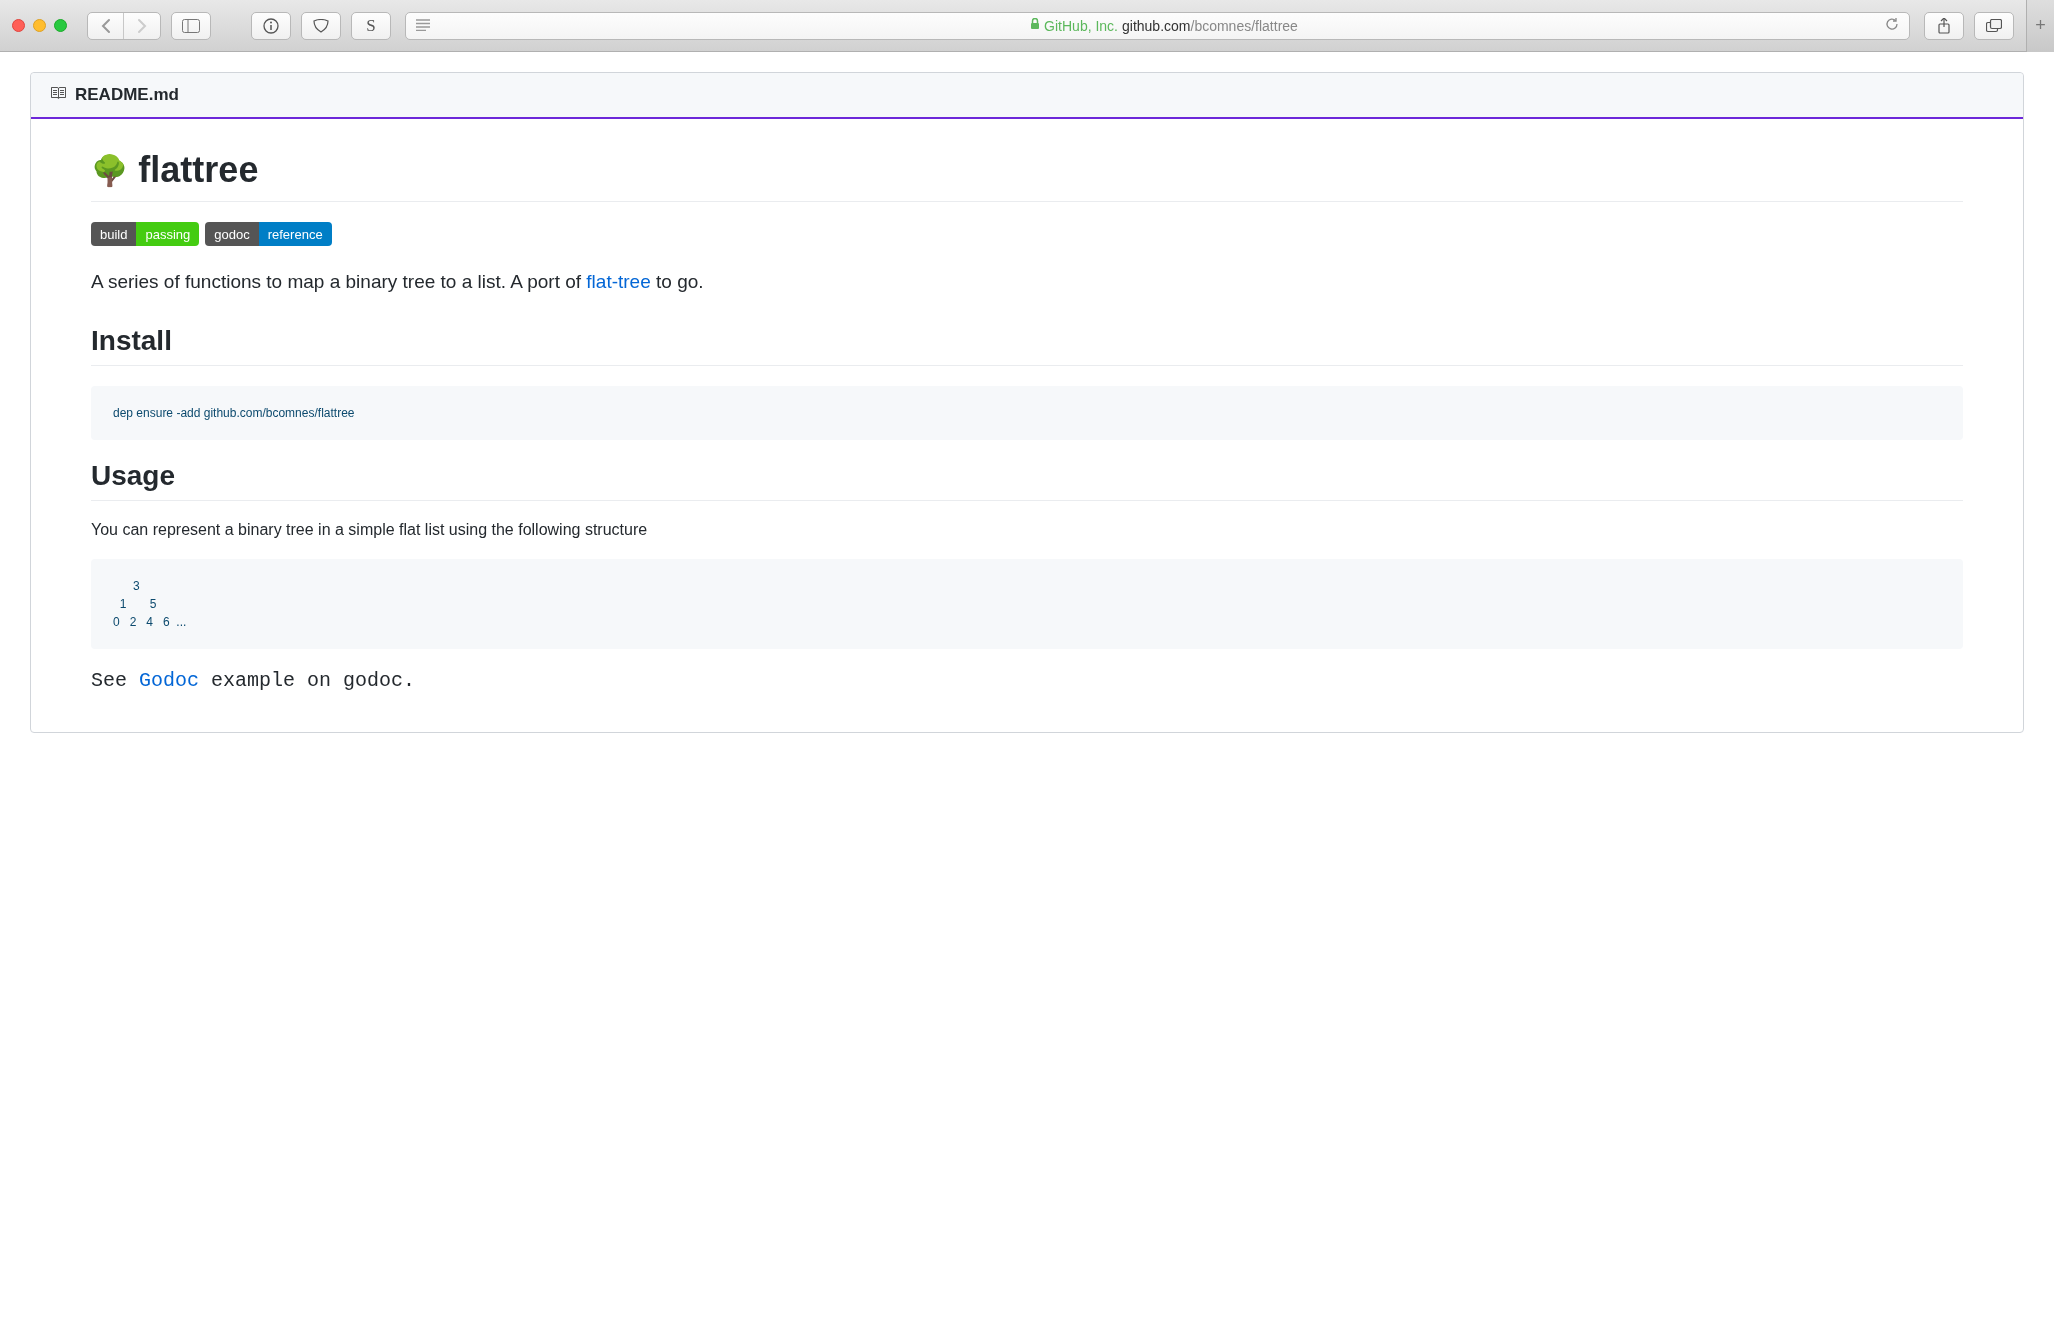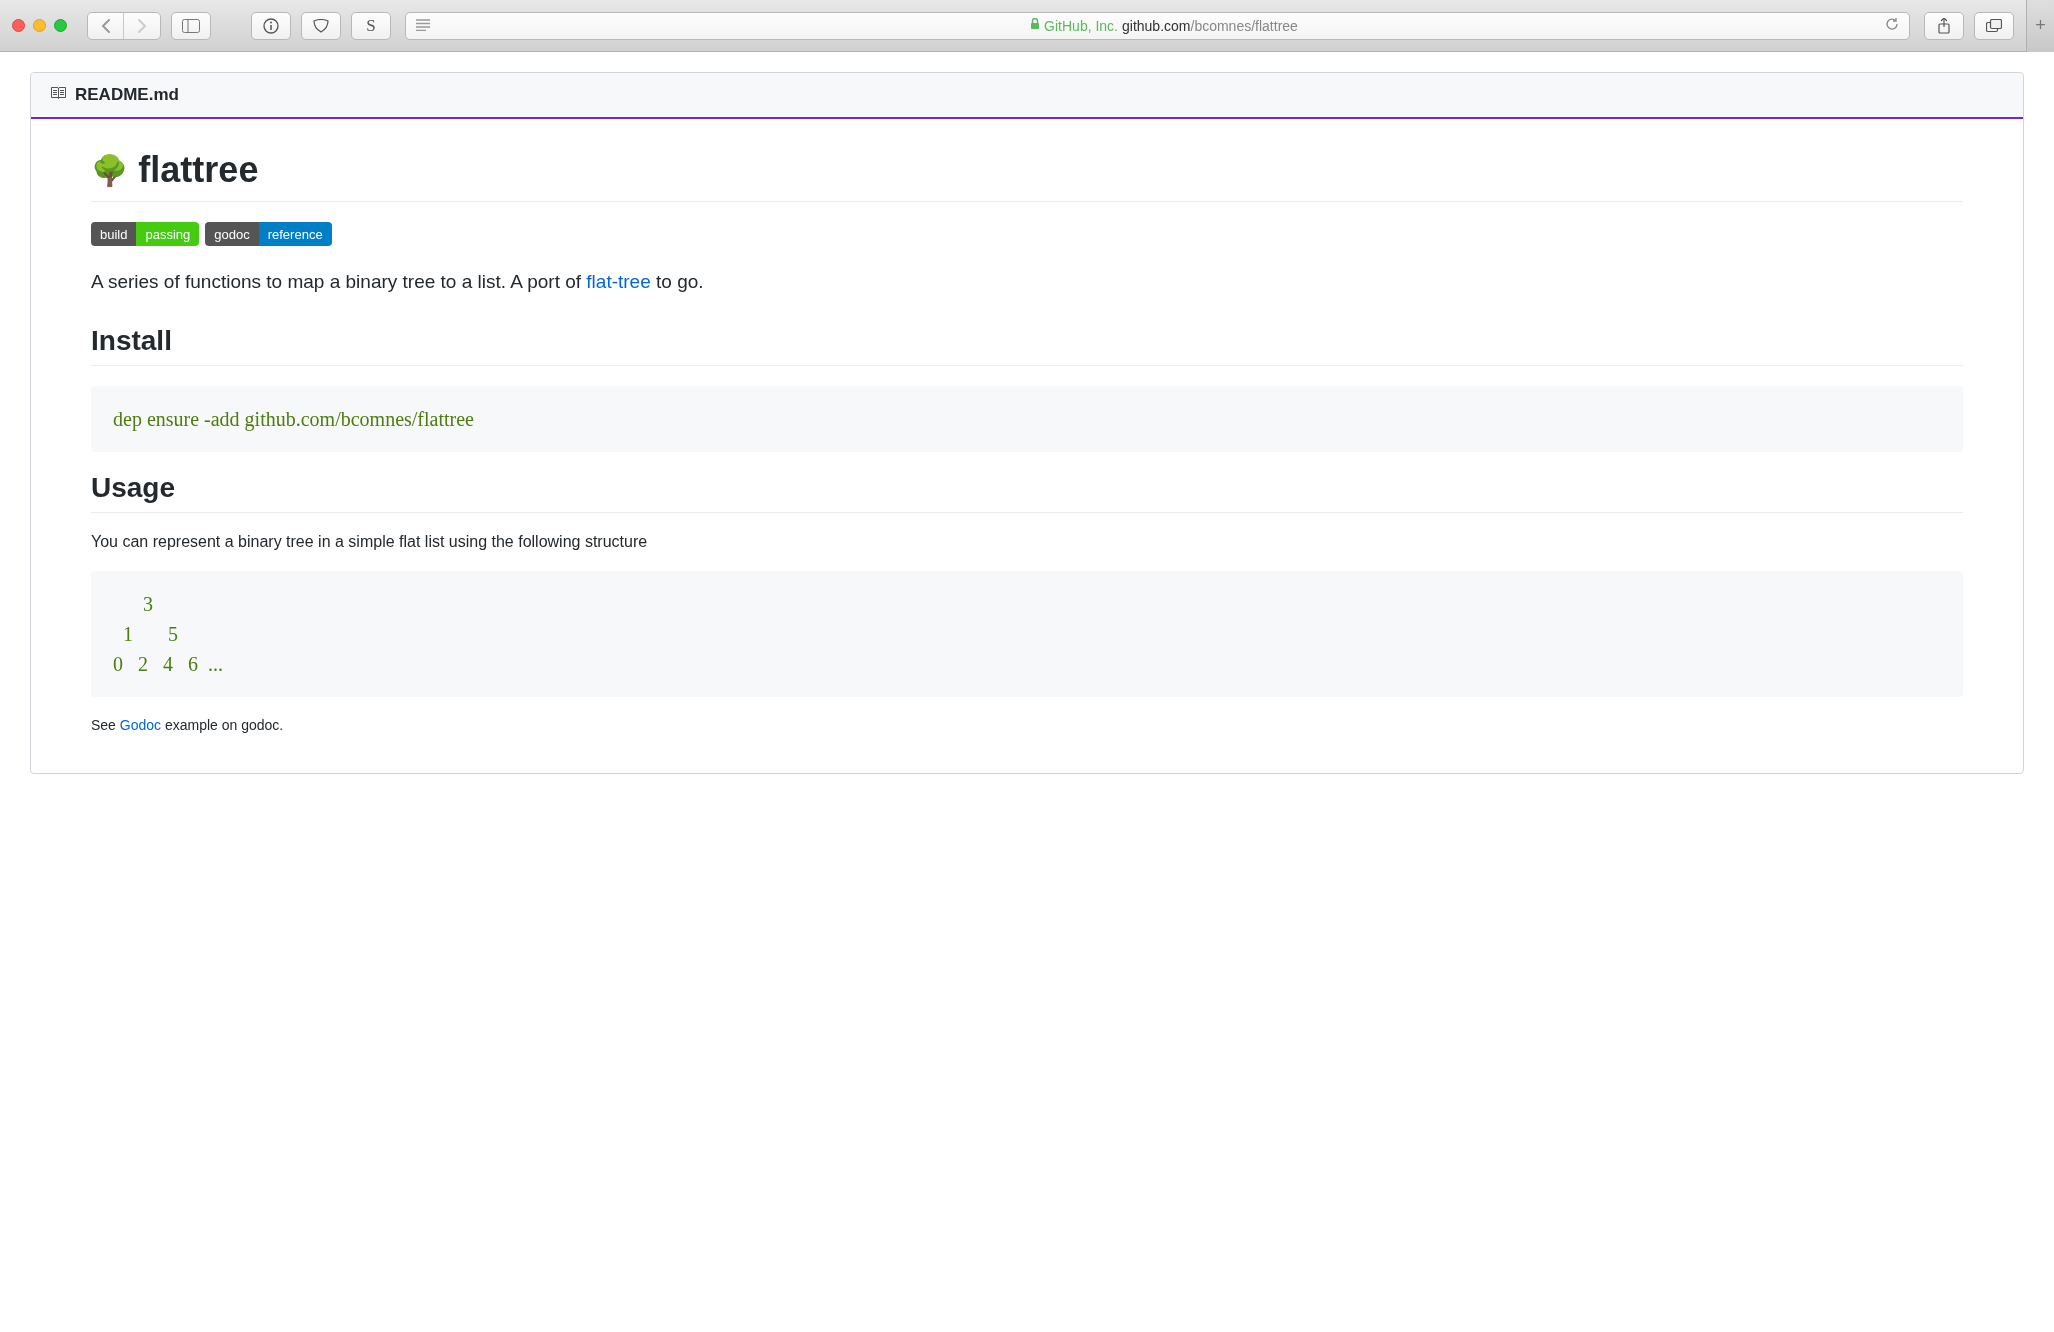--- a/index.html
+++ b/index.html
@@ -184,37 +184,38 @@
       border-bottom: 1px solid #eaecef;
       margin-bottom: 20px;
       margin-top: 12px;
       color: #24292e;
     }
     
     .code-block {
       background: #f6f8fa;
       border-radius: 4px;
       padding: 18px 22px;
-      font-family: Liberation Serif, serif;
-      font-size: 20px;
-      color: #4d7c0f;
+      font-family: Liberation Sans, sans-serif;
+      font-size: 12px;
+      color: #0c4a6e;
       margin-bottom: 20px;
       white-space: pre;
       line-height: 1.5;
     }
     
     .usage-text {
       font-size: 16px;
       color: #24292e;
       margin-bottom: 20px;
     }
     
     .godoc-line {
-      font-size: 14px;
-      color: #24292e;
+      font-size: 20px;
+      color: #24292e;
+      font-family: Liberation Mono, monospace;
     }
     
     svg.icon-svg { width: 18px; height: 16px; }
   </style>
 </head>
 <body>
 
 <div class="toolbar">
   <div class="traffic-lights">
     <div class="traffic-light tl-close"></div>

